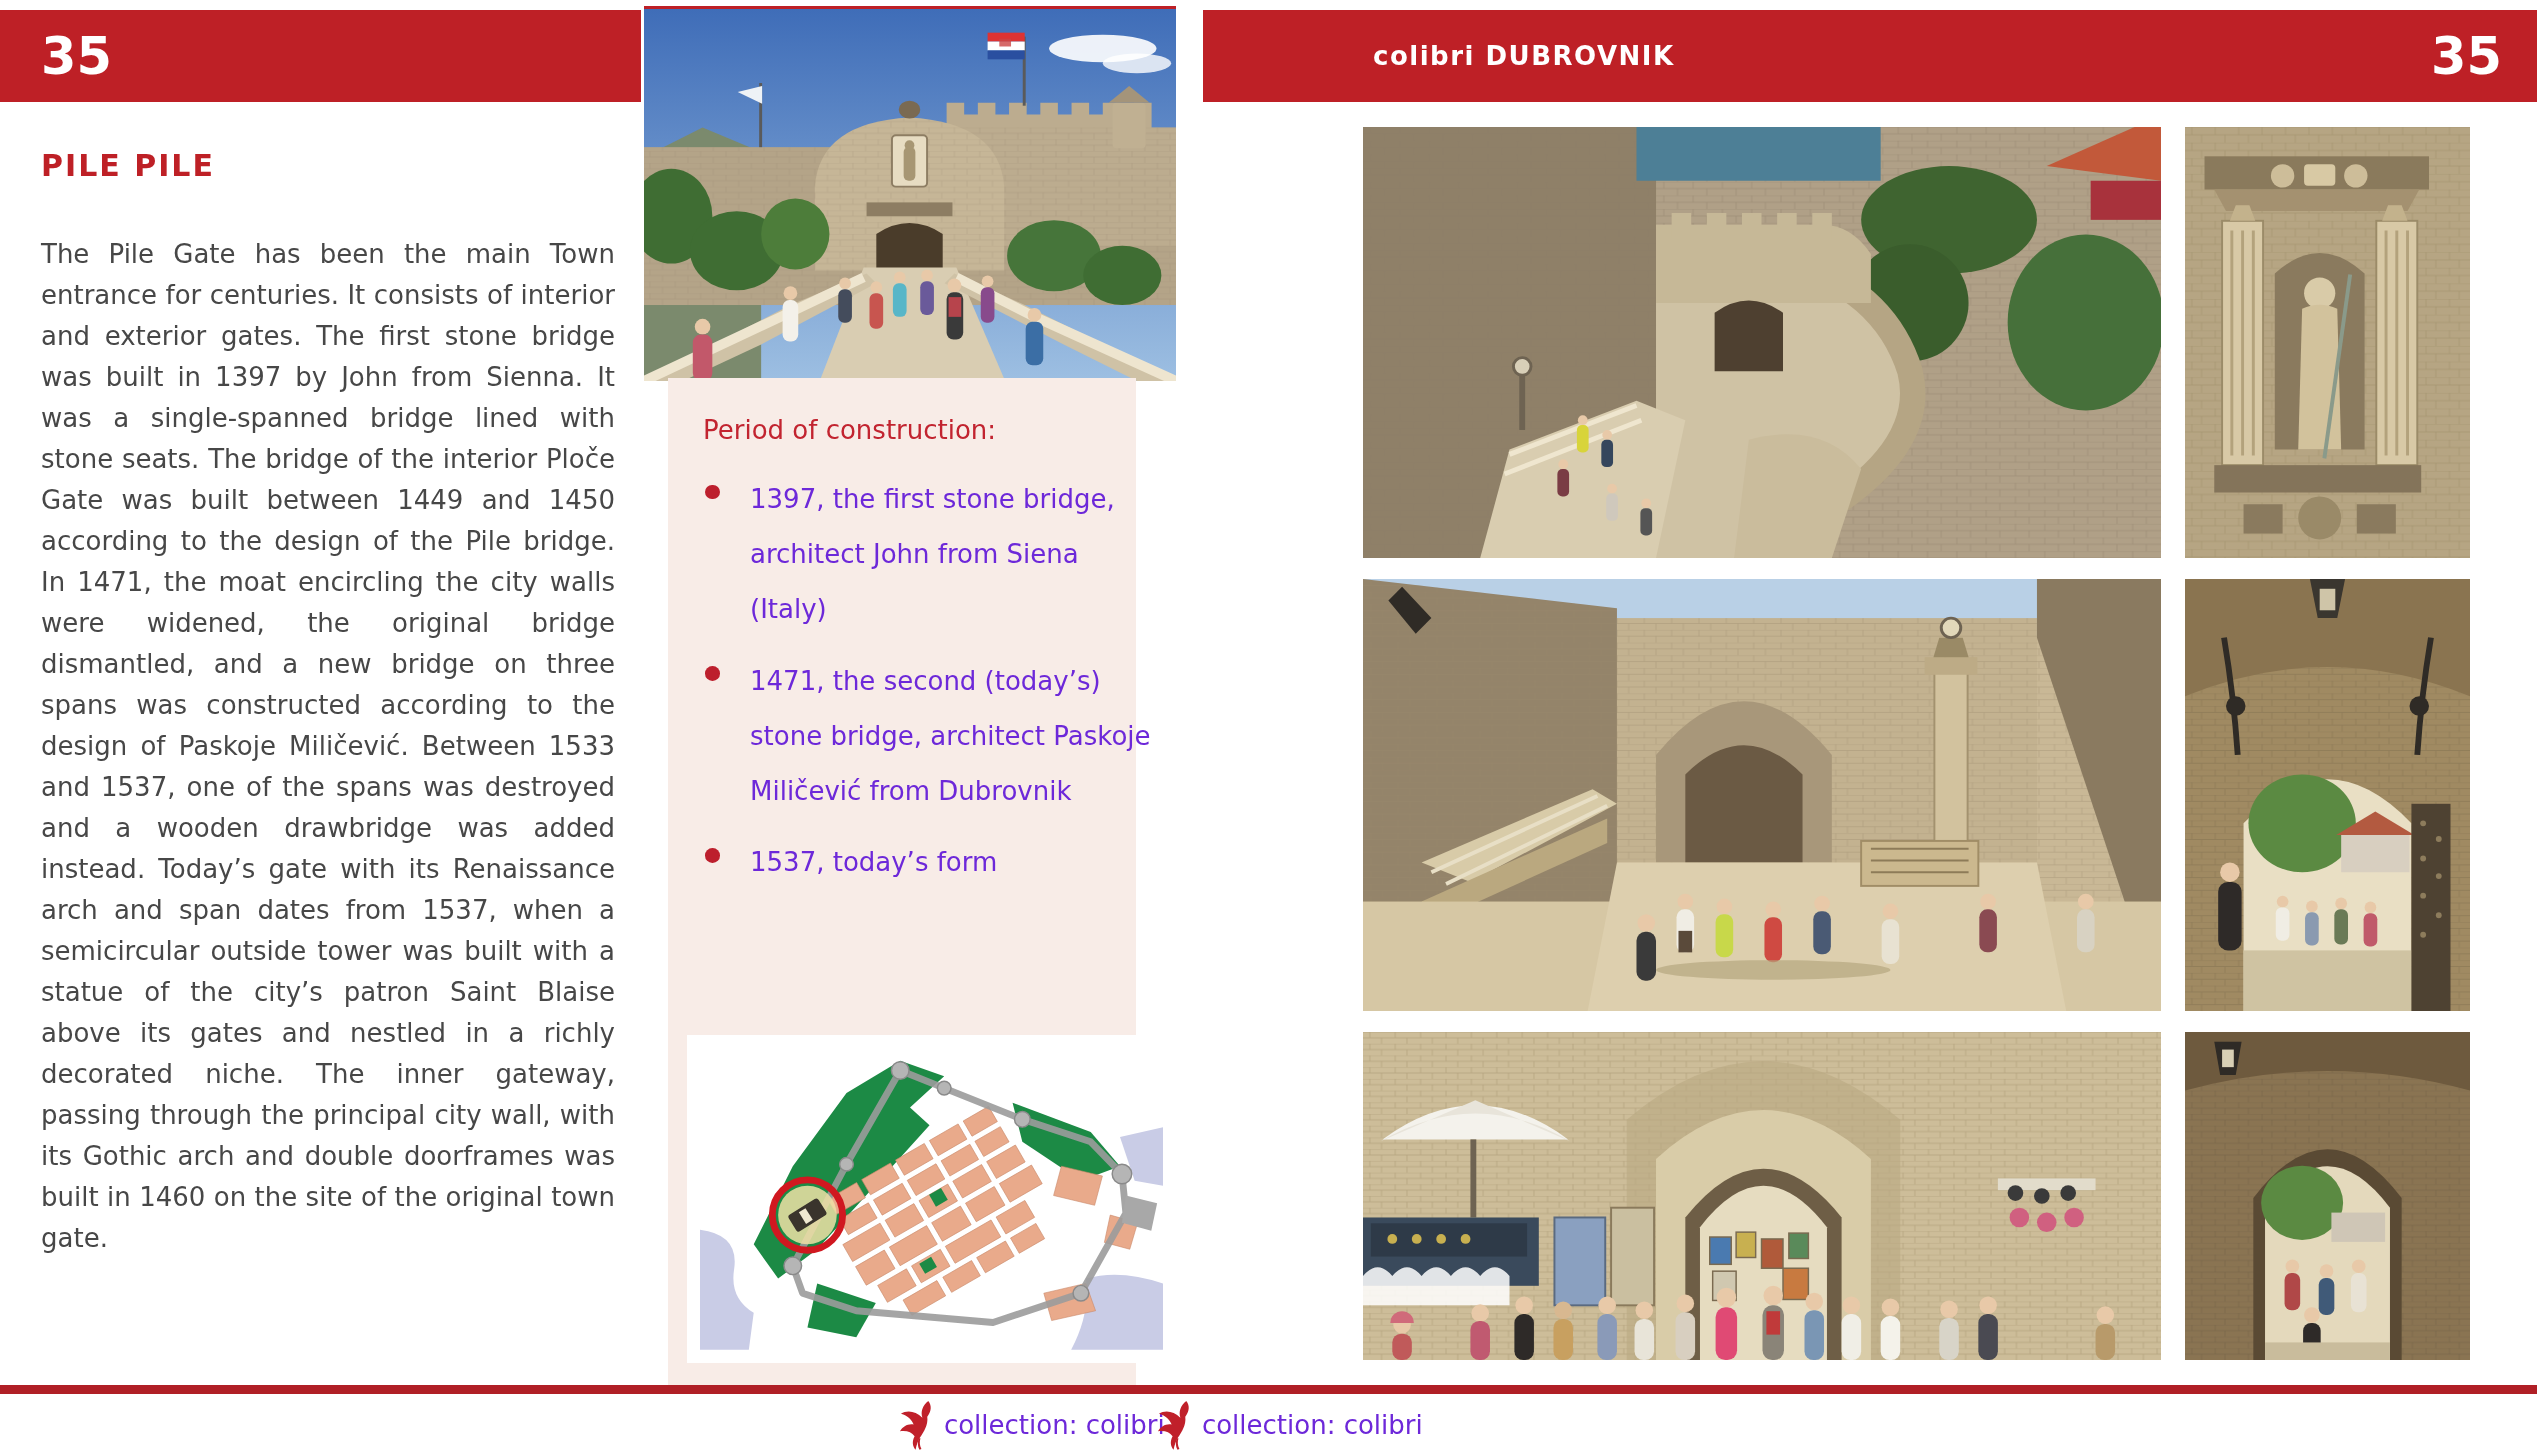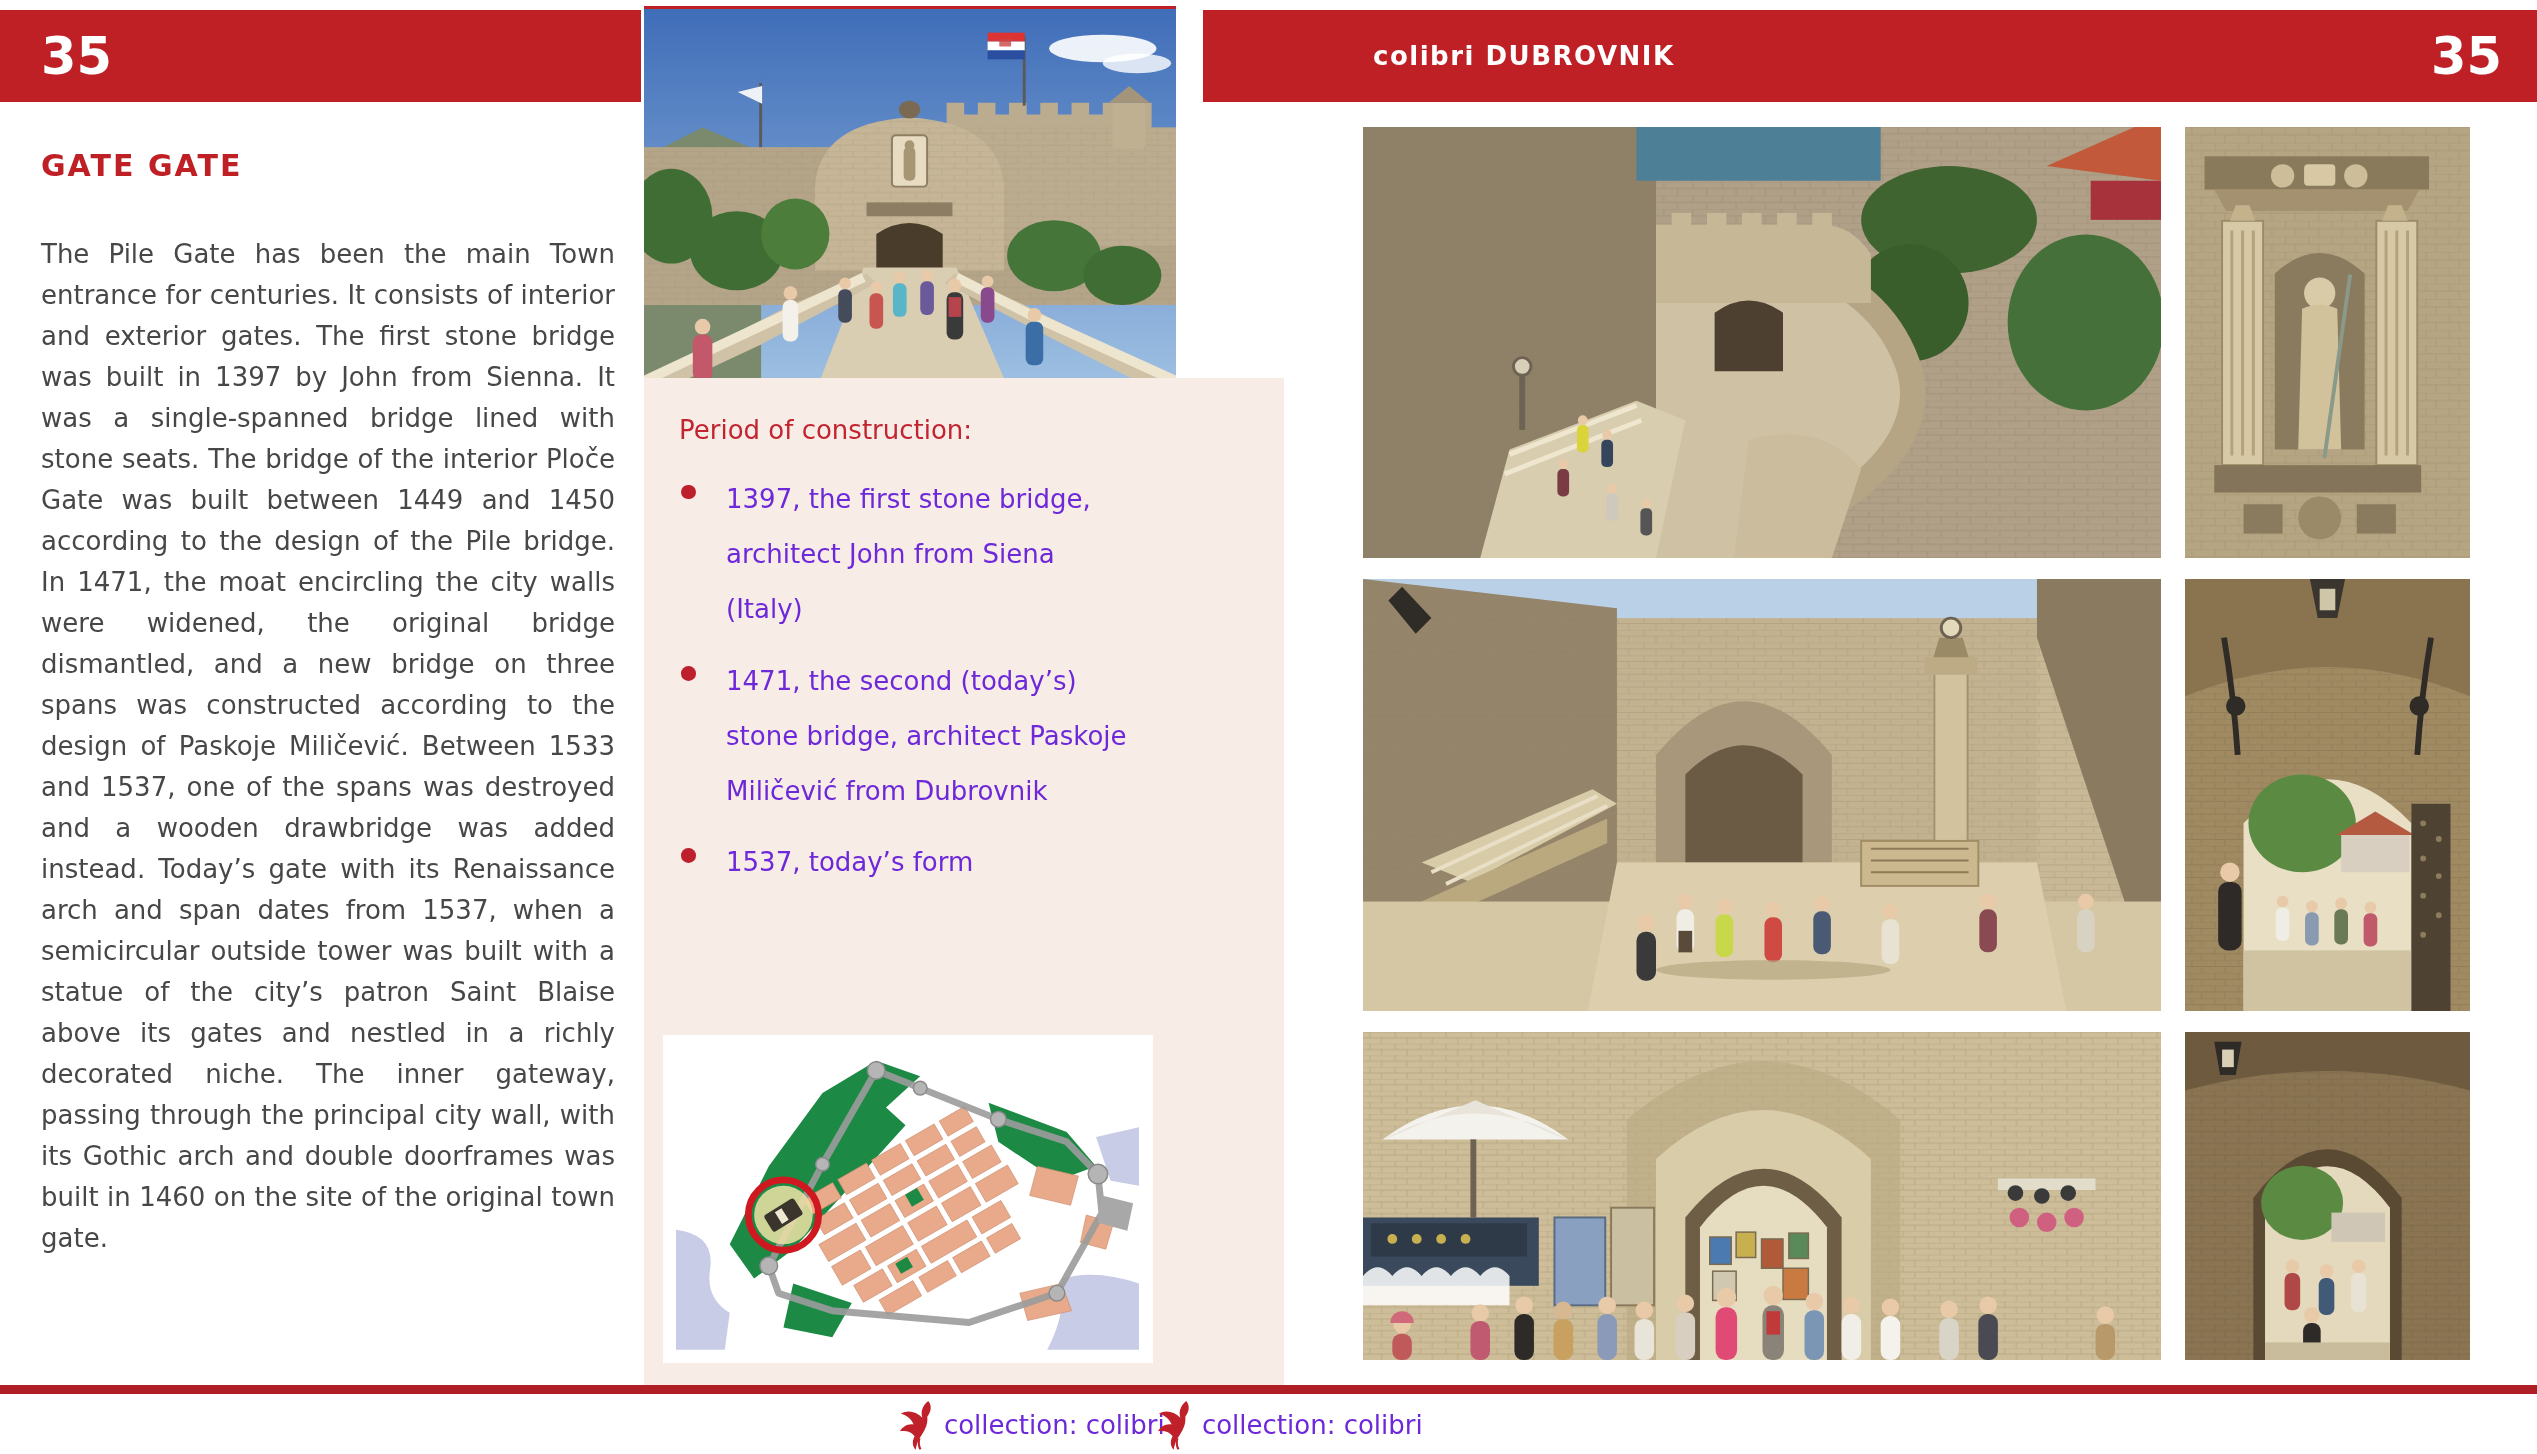--- a/index.html
+++ b/index.html
@@ -12,21 +12,21 @@
   #pagenum-left{left:41px;}
   #pagenum-right{right:64px;}
   #brand{position:absolute;left:1373px;top:41px;color:#ffffff;font-weight:bold;
          font-size:26px;letter-spacing:1.5px;}
   
   #article{position:absolute;left:41px;top:148px;width:574px;}
   #article h1{margin:0 0 51px 0;font-size:30px;font-weight:bold;color:#be2026;letter-spacing:2px;}
   #article p{margin:0;font-size:26px;line-height:41px;color:#474747;text-align:justify;}
   
   #top-photo{position:absolute;left:644px;top:5.9px;width:532px;height:372px;border-top:3.9px solid #be2026;}
-  #pink-panel{position:absolute;left:644px;top:378px;width:640px;height:1007px;background:#f8ece7;}
+  #pink-panel{position:absolute;left:668px;top:378px;width:468px;height:1007px;background:#f8ece7;}
   #construction-heading{position:absolute;left:35px;top:37px;font-size:26px;color:#c22430;}
   #construction-list{position:absolute;left:35px;top:94px;width:449px;margin:0;padding:0;list-style:none;}
   #construction-list li{position:relative;padding-left:47px;margin-bottom:16.6px;
       font-size:26px;line-height:55px;color:#6d28d9;}
   #construction-list li::before{content:"";position:absolute;left:2px;top:12.7px;width:14.7px;height:14.7px;
       border-radius:50%;background:#bd1f2d;}
   #map-card{position:absolute;left:18.6px;top:657px;width:463px;height:301px;background:#ffffff;padding:13.7px;}
   
   .photo{position:absolute;overflow:hidden;}
   #photo-r1-left {left:1363px;top:127px;width:798px;height:431px;}
@@ -50,21 +50,21 @@
 
 <div id="page">
 
   <div class="banner" id="banner-left"></div>
   <div class="banner" id="banner-right"></div>
   <div class="pagenum" id="pagenum-left">35</div>
   <div id="brand">colibri DUBROVNIK</div>
   <div class="pagenum" id="pagenum-right">35</div>
 
   <div id="article">
-    <h1>GATE GATE</h1>
+    <h1>PILE PILE</h1>
     <p>The Pile Gate has been the main Town entrance for centuries. It consists of interior and exterior gates. The first stone bridge was built in 1397 by John from Sienna. It was a single-spanned bridge lined with stone seats. The bridge of the interior Ploče Gate was built between 1449 and 1450 according to the design of the Pile bridge. In 1471, the moat encircling the city walls were widened, the original bridge dismantled, and a new bridge on three spans was constructed according to the design of Paskoje Miličević. Between 1533 and 1537, one of the spans was destroyed and a wooden drawbridge was added instead. Today’s gate with its Renaissance arch and span dates from 1537, when a semicircular outside tower was built with a statue of the city’s patron Saint Blaise above its gates and nestled in a richly decorated niche. The inner gateway, passing through the principal city wall, with its Gothic arch and double doorframes was built in 1460 on the site of the original town gate.</p>
   </div>
 
   <div id="top-photo">
     <svg viewBox="0 0 545 377" preserveAspectRatio="none">
       <defs>
         <linearGradient id="skyA" x1="0" y1="0" x2="0" y2="1">
           <stop offset="0" stop-color="#3f6db8"></stop>
             <stop offset="1" stop-color="#9dbfe2"></stop>
         </linearGradient>

